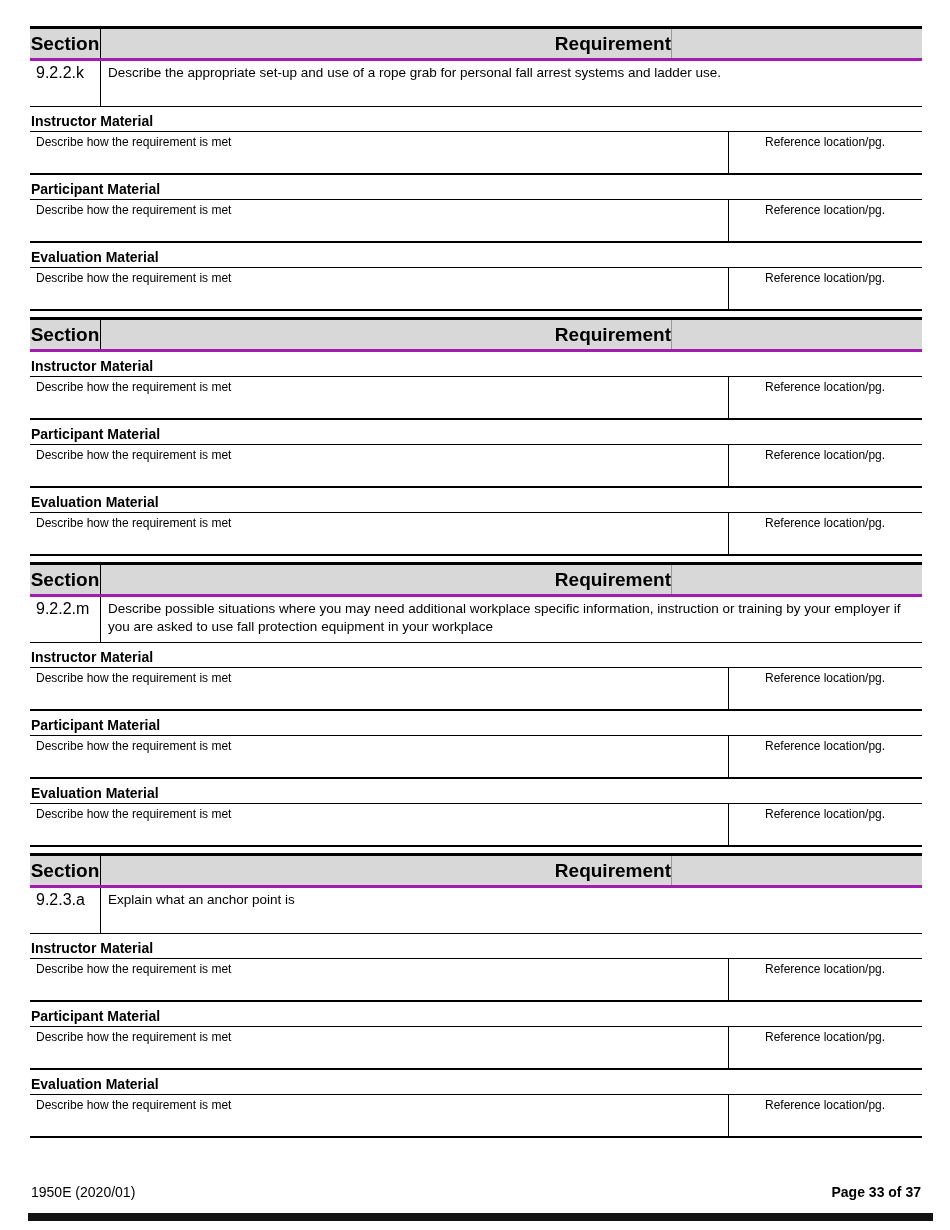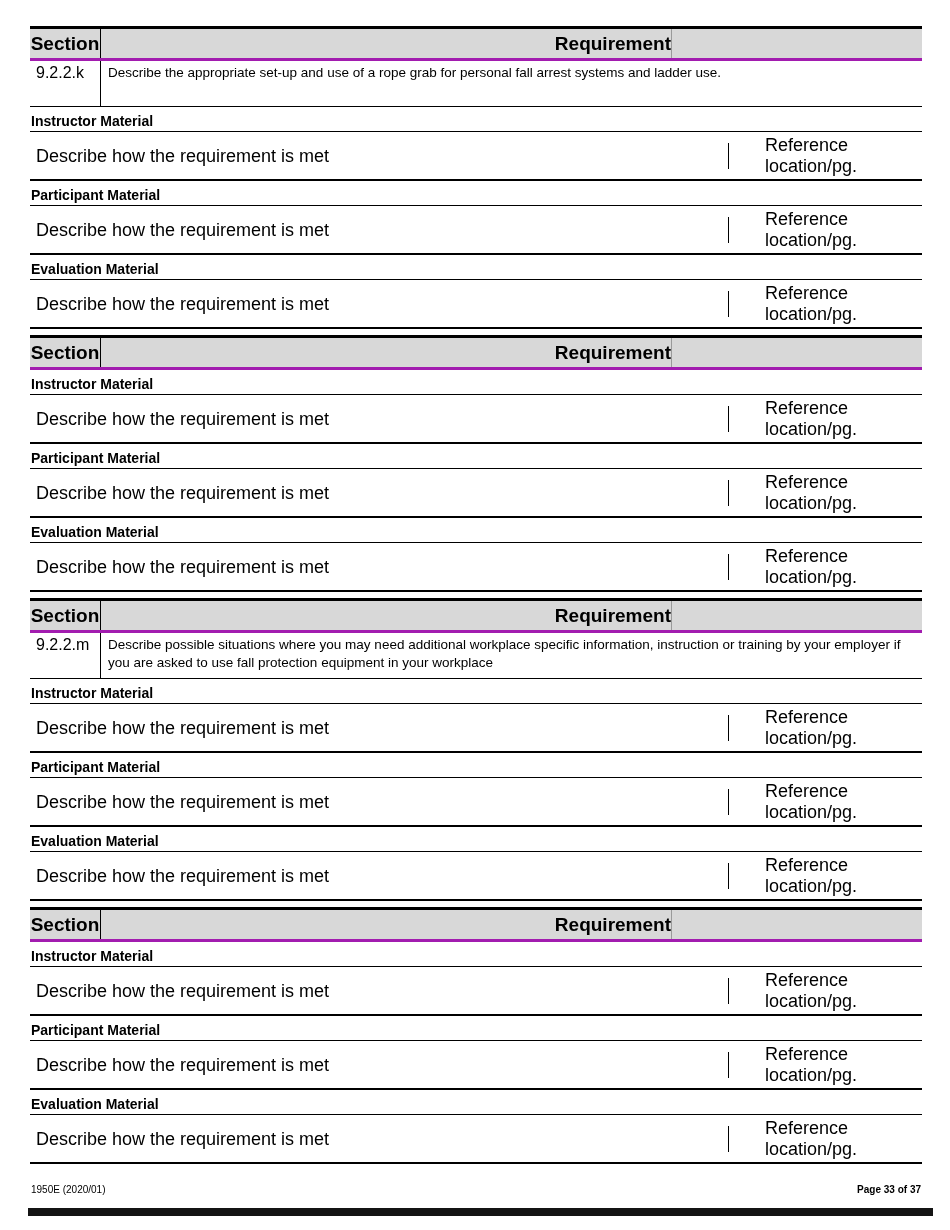--- a/index.html
+++ b/index.html
@@ -59,39 +59,38 @@
   .mat-heading {
     font-weight: bold;
     font-size: 14px;
     padding: 6px 1px 2px 1px;
   }
   .desc-row {
     display: flex;
     min-height: 44px;
     border-top: 1px solid #000;
     border-bottom: 2px solid #000;
-    font-size: 18px;
-    align-items: center;
+    font-size: 12px;
   }
   .desc-left {
     flex: 1;
     border-right: 1px solid #000;
     padding: 3px 6px 2px 6px;
   }
   .desc-right {
     width: 161px;
     padding: 3px 2px 2px 4px;
     margin-left: 32px;
   }
 
   .footer {
     display: flex;
     justify-content: space-between;
-    font-size: 10px;
-    margin-top: 20px;
+    font-size: 14px;
+    margin-top: 46px;
     padding: 0 1px;
     text-align: right;
   }
   .footer-right { font-weight: bold; }
 
   .bottom-bar {
     height: 8px;
     background: #141414;
     margin-top: 13px;
     width: 905px;
@@ -179,20 +178,24 @@
       <div class="desc-right">Reference location/pg.</div>
     </div>
   </div>
 
   <div class="block">
     <div class="hdr-row">
       <div class="hdr-section">Section</div>
       <div class="hdr-req">Requirement</div>
       <div class="hdr-empty"></div>
     </div>
+    <div class="req-row">
+      <div class="req-section">9.2.3.a</div>
+      <div class="req-text">Explain what an anchor point is</div>
+    </div>
     <div class="mat-heading">Instructor Material</div>
     <div class="desc-row">
       <div class="desc-left">Describe how the requirement is met</div>
       <div class="desc-right">Reference location/pg.</div>
     </div>
     <div class="mat-heading">Participant Material</div>
     <div class="desc-row">
       <div class="desc-left">Describe how the requirement is met</div>
       <div class="desc-right">Reference location/pg.</div>
     </div>

